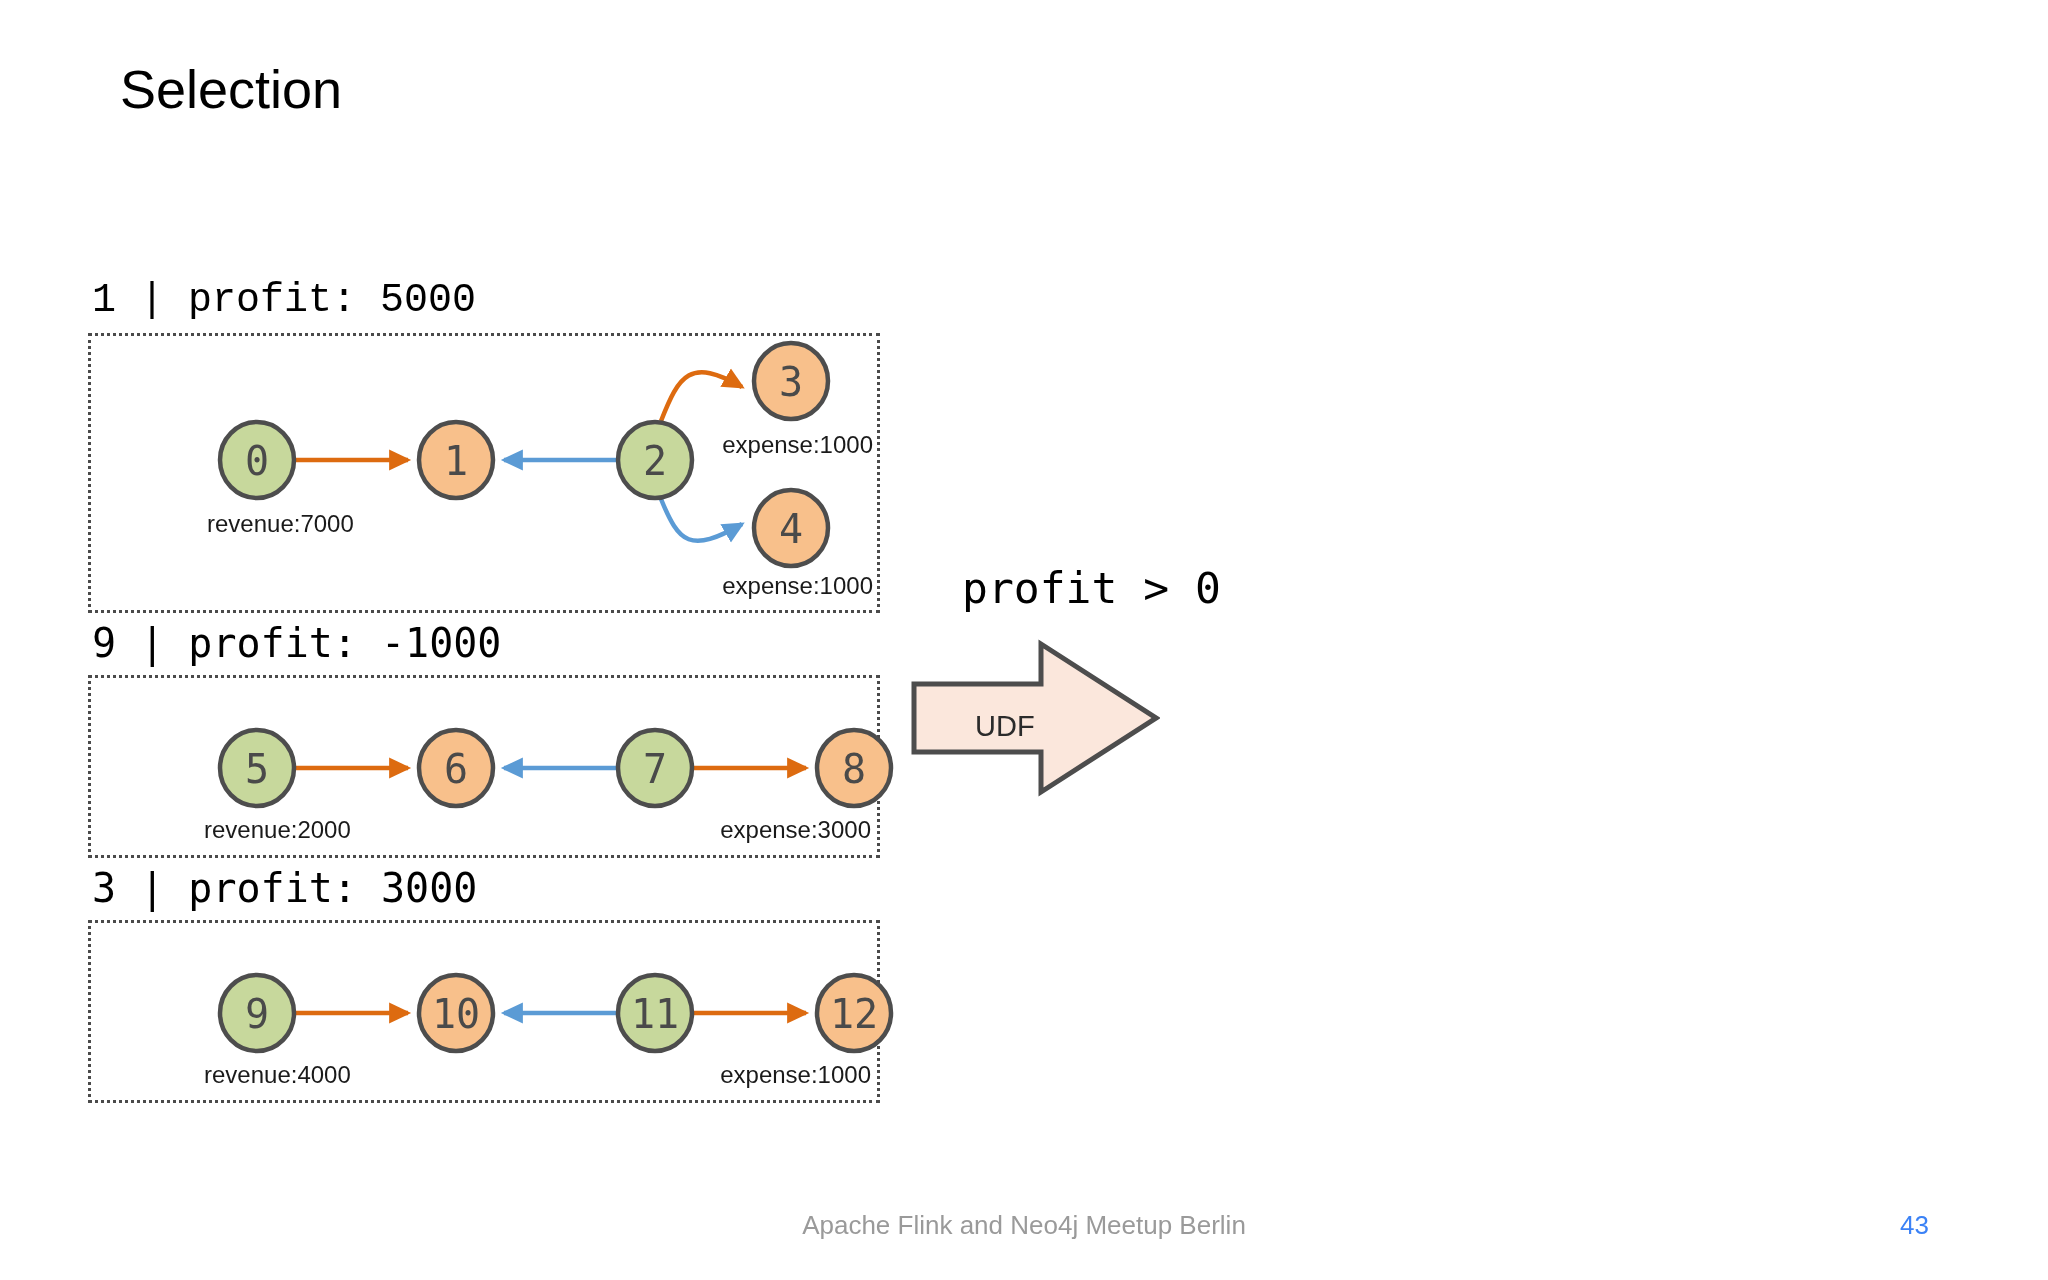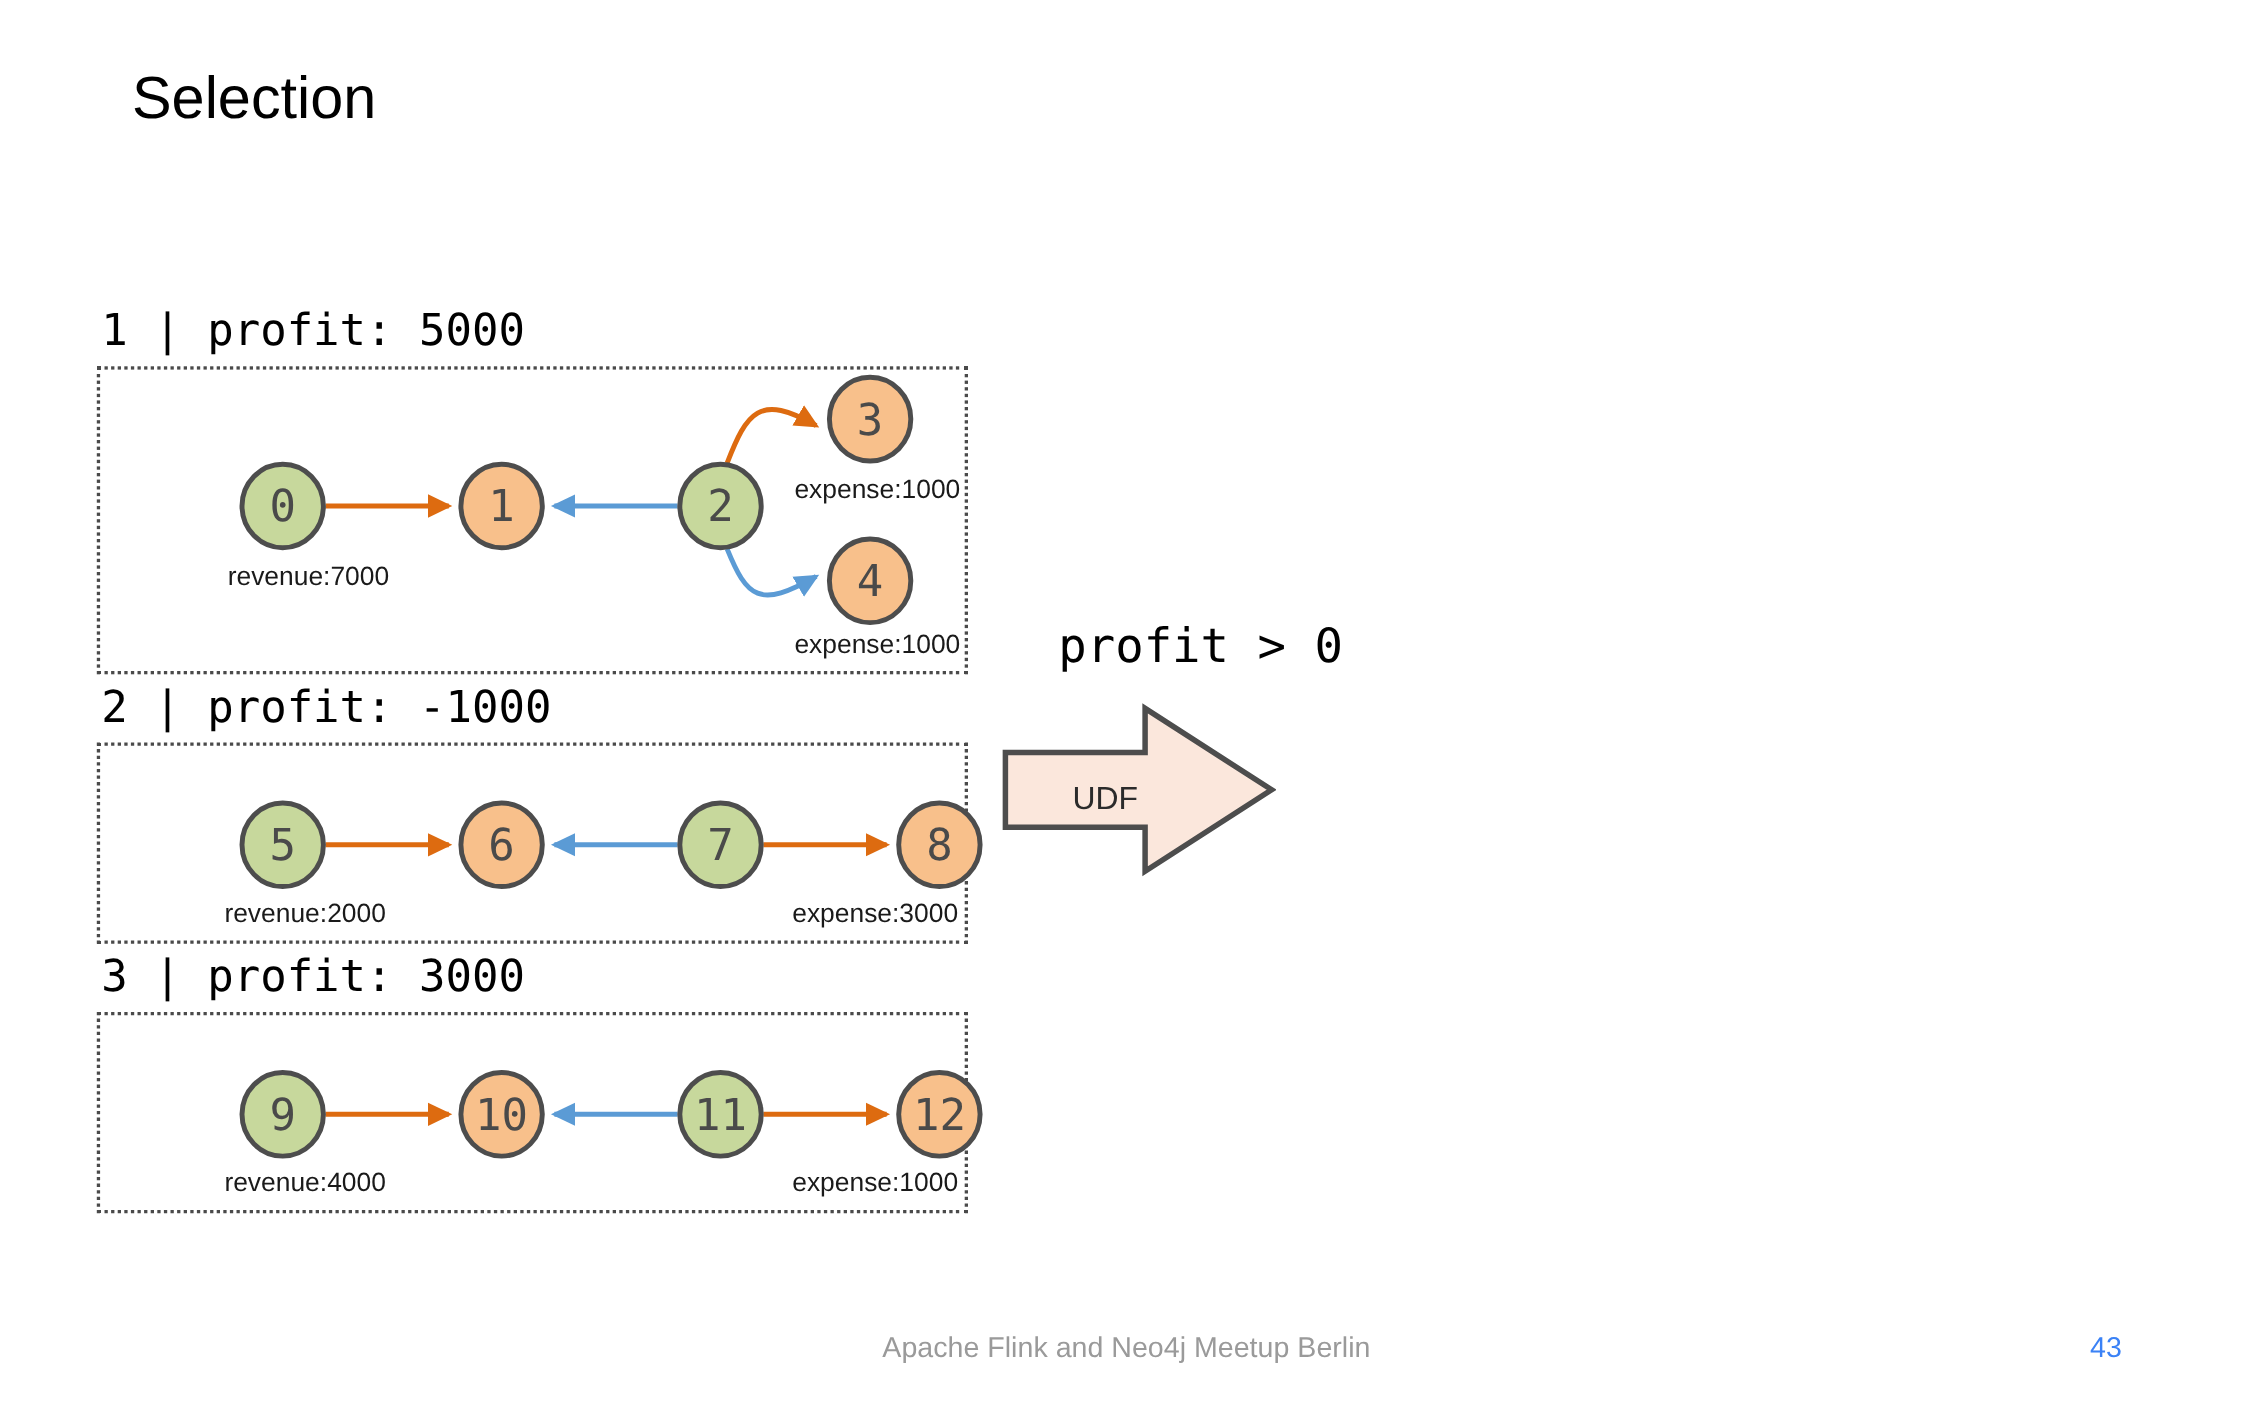--- a/index.html
+++ b/index.html
@@ -113,21 +113,21 @@
   }
 
   svg text { user-select: none; }
 </style>
 </head>
 <body>
 
 <div id="slide-title">Selection</div>
 
 <div id="groups-root">
-    <div class="group-label" style="top: 281px;">1 | profit: 5000</div>
+    <div class="group-label" style="top: 281px; font-family: Liberation Mono, monospace;">1 | profit: 5000</div>
     <div class="group-box" style="top: 333px; width: 792px; height: 280px;">
       <svg width="792" height="280" viewBox="0 0 792 280" class="graph-svg">
         <defs>
           <marker id="ah-0-orange" markerWidth="5.2" markerHeight="5.2" refX="4.2" refY="2.6" orient="auto" markerUnits="strokeWidth">
             <path d="M0,0.25 L4.9,2.6 L0,4.95 z" fill="#dd6b10"></path>
           </marker>
           <marker id="ah-0-blue" markerWidth="5.2" markerHeight="5.2" refX="4.2" refY="2.6" orient="auto" markerUnits="strokeWidth">
             <path d="M0,0.25 L4.9,2.6 L0,4.95 z" fill="#5b9bd5"></path>
           </marker>
         </defs>
@@ -153,21 +153,21 @@
           <text x="700" y="46" text-anchor="middle" dominant-baseline="central" font-family="&quot;DejaVu Sans Mono&quot;, &quot;Liberation Mono&quot;, monospace" font-size="40" fill="#4a4a4a">3</text>
         </g>
         <text x="782" y="117" text-anchor="end" font-family="&quot;Liberation Sans&quot;, sans-serif" font-size="24" fill="#1a1a1a">expense:1000</text>
         <g>
           <ellipse cx="700" cy="192" rx="37" ry="38" fill="#f8c08b" stroke="#4d4d4d" stroke-width="4.5"></ellipse>
           <text x="700" y="193" text-anchor="middle" dominant-baseline="central" font-family="&quot;DejaVu Sans Mono&quot;, &quot;Liberation Mono&quot;, monospace" font-size="40" fill="#4a4a4a">4</text>
         </g>
         <text x="782" y="258" text-anchor="end" font-family="&quot;Liberation Sans&quot;, sans-serif" font-size="24" fill="#1a1a1a">expense:1000</text>
       </svg>
     </div>
-    <div class="group-label" style="top: 623px;">2 | profit: -1000</div>
+    <div class="group-label" style="top: 623px;">9 | profit: -1000</div>
     <div class="group-box" style="top: 675px; width: 792px; height: 183px;">
       <svg width="792" height="183" viewBox="0 0 792 183" class="graph-svg">
         <defs>
           <marker id="ah-1-orange" markerWidth="5.2" markerHeight="5.2" refX="4.2" refY="2.6" orient="auto" markerUnits="strokeWidth">
             <path d="M0,0.25 L4.9,2.6 L0,4.95 z" fill="#dd6b10"></path>
           </marker>
           <marker id="ah-1-blue" markerWidth="5.2" markerHeight="5.2" refX="4.2" refY="2.6" orient="auto" markerUnits="strokeWidth">
             <path d="M0,0.25 L4.9,2.6 L0,4.95 z" fill="#5b9bd5"></path>
           </marker>
         </defs>

